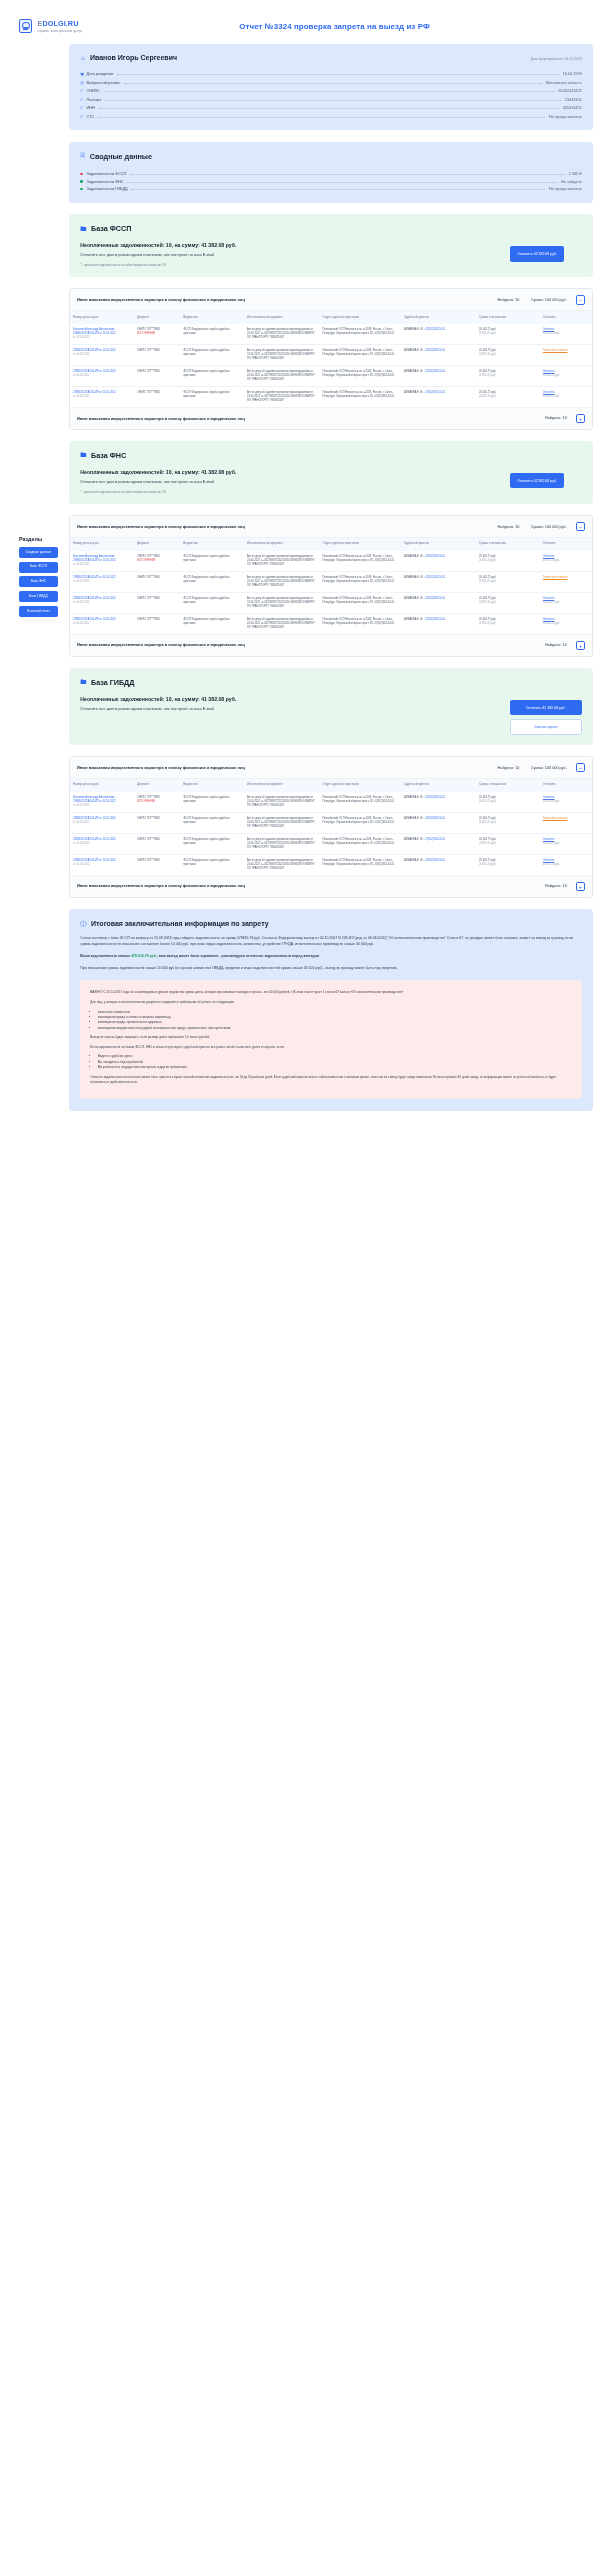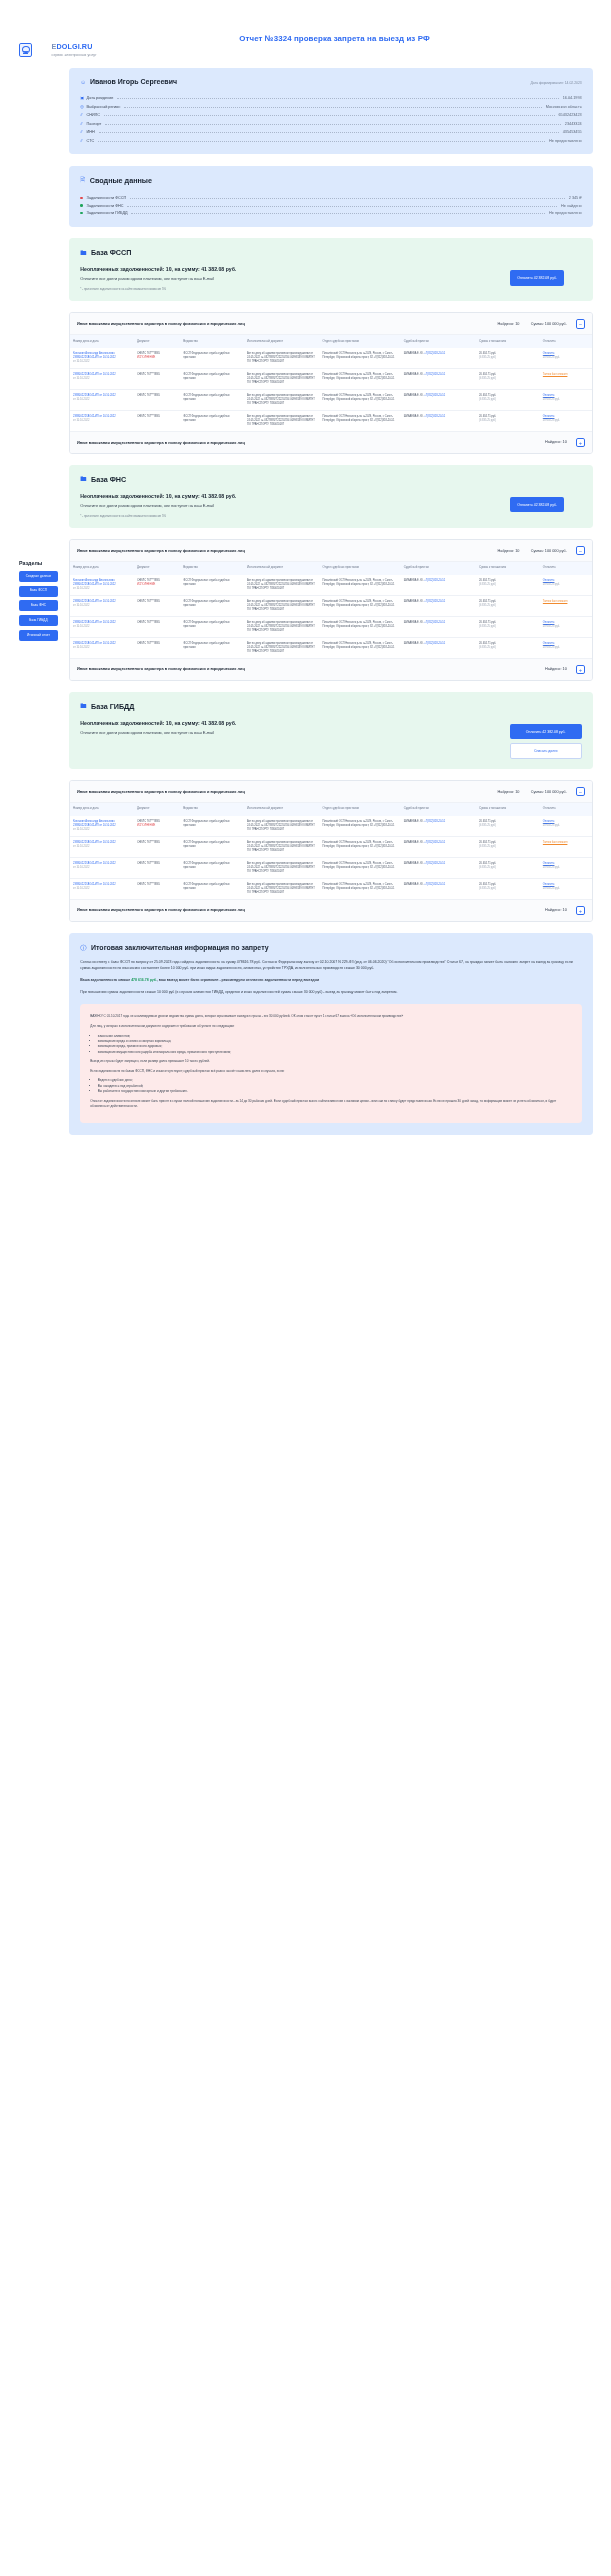--- a/index.html
+++ b/index.html
@@ -7,21 +7,21 @@
     width: 612px;
     background: #ffffff;
     font-family: "Liberation Sans", "DejaVu Sans", sans-serif;
     color: #1b2330;
     -webkit-font-smoothing: antialiased;
   }
   .page { width: 612px; position: relative; padding-bottom: 25px; }
 
   
   .header { display: flex; align-items: center; padding: 19px 0 11.3px 19px; }
-  .brand { display: flex; align-items: center; gap: 20px; width: 132px; flex: none; margin-top: 24px; }
+  .brand { display: flex; align-items: flex-end; gap: 6px; width: 132px; flex: none; }
   .brand-logo {
     width: 12.6px; height: 14px; flex: none;
     border: 0.9px solid #2f6bf2; border-radius: 1.9px;
     background: #eef3ff; position: relative;
   }
   .brand-logo:before {
     content: ""; position: absolute; left: 1.9px; top: 1.9px; width: 5.7px; height: 5px;
     border: 0.8px solid #2f6bf2; border-radius: 50%;
   }
   .brand-logo:after {

